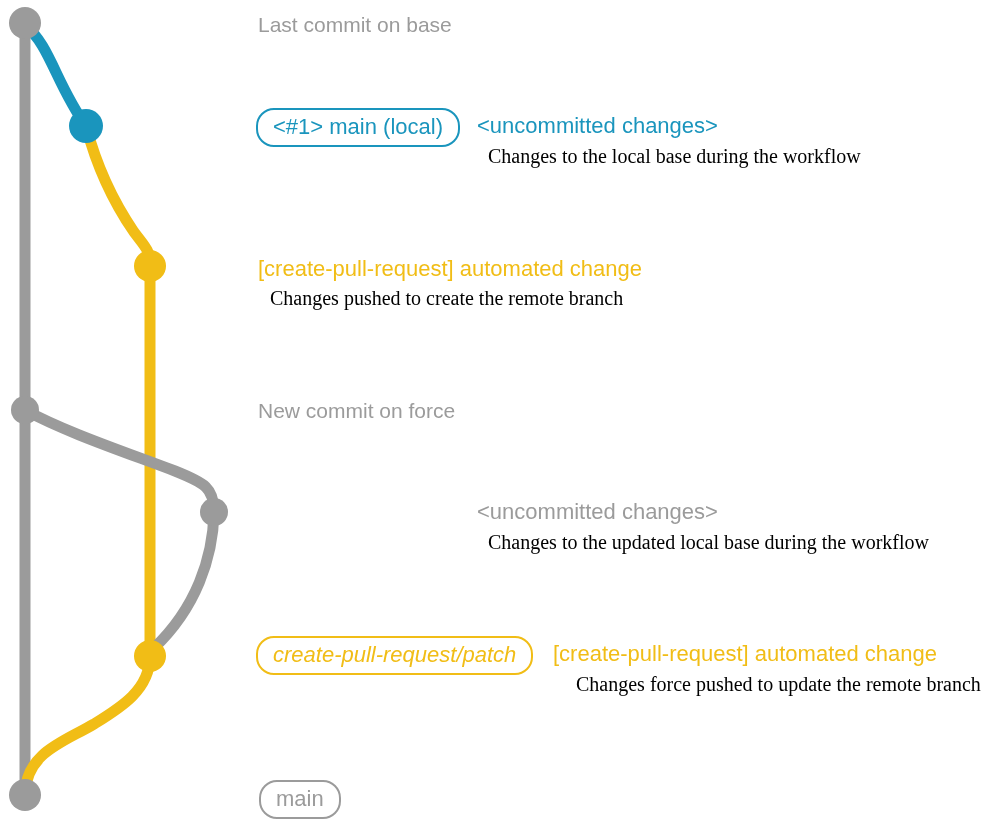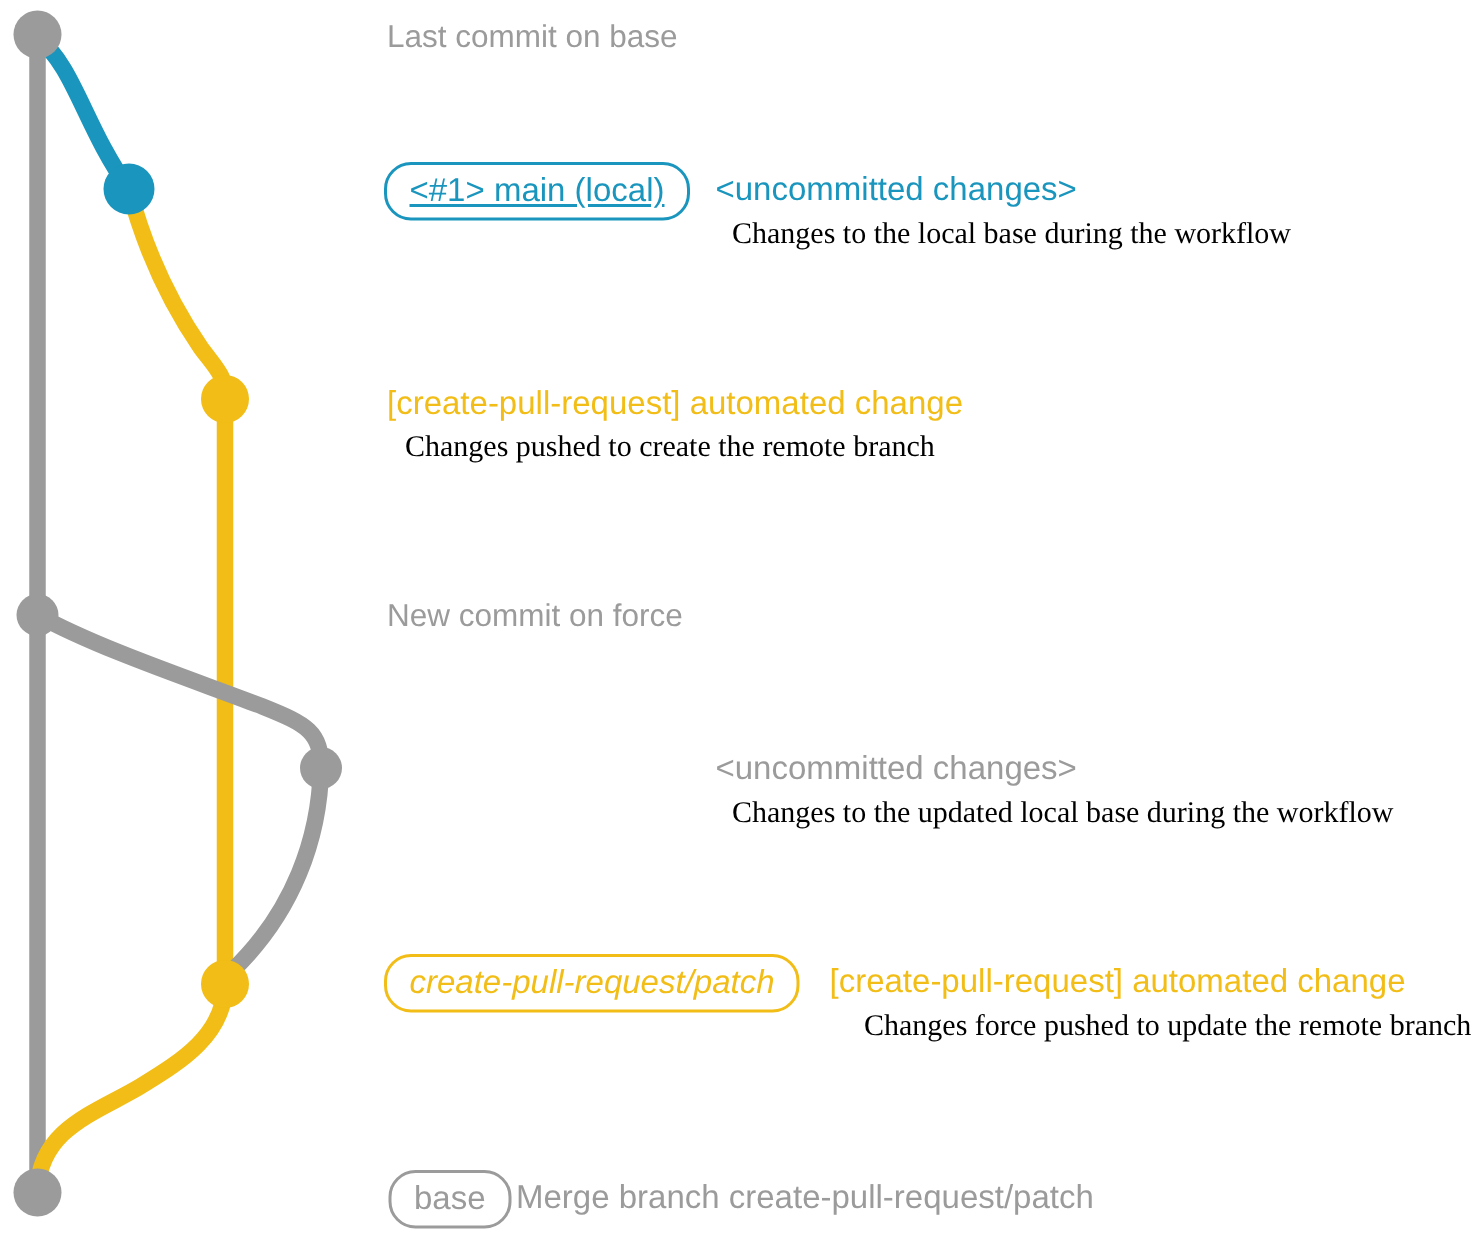--- a/index.html
+++ b/index.html
@@ -84,32 +84,31 @@
     <circle class="fill-blue" cx="86" cy="126" r="17"></circle>
     <circle class="fill-yellow" cx="150" cy="266" r="16"></circle>
     <circle class="fill-gray" cx="25" cy="410" r="14"></circle>
     <circle class="fill-gray" cx="214" cy="512" r="14"></circle>
     <circle class="fill-yellow" cx="150" cy="656" r="16"></circle>
     <circle class="fill-gray" cx="25" cy="795" r="16"></circle>
   </svg>
 
   <div class="note" style="left:258px; top:13px;">Last commit on base</div>
 
-  <div class="badge blue" style="left:256px; top:108px;text-decoration:underline;">&lt;#1&gt; main (local)</div>
+  <div class="badge blue" style="left:256px; top:108px;">&lt;#1&gt; main (local)</div>
   <div class="msg blue" style="left:477px; top:113px;">&lt;uncommitted changes&gt;</div>
   <div class="caption" style="left:488px; top:145px;">Changes to the local base during the workflow</div>
 
   <div class="msg yellow" style="left:258px; top:256px;">[create-pull-request] automated change</div>
   <div class="caption" style="left:270px; top:287px;">Changes pushed to create the remote branch</div>
 
   <div class="note" style="left:258px; top:399px;">New commit on force</div>
 
   <div class="msg gray" style="left:477px; top:499px;">&lt;uncommitted changes&gt;</div>
   <div class="caption" style="left:488px; top:531px;">Changes to the updated local base during the workflow</div>
 
   <div class="badge yellow" style="left:256px; top:636px;font-style:italic;">create-pull-request/patch</div>
   <div class="msg yellow" style="left:553px; top:641px;">[create-pull-request] automated change</div>
   <div class="caption" style="left:566px; top:673px;margin-left:10px;">Changes force pushed to update the remote branch</div>
 
-  <div class="badge gray" style="left:259px; top:780px;">base</div>
-  <div class="msg gray" style="left:344px; top:785px;">Merge branch create-pull-request/patch</div>
+  <div class="badge gray" style="left:259px; top:780px;">main</div>
 
 </div>
 
 </body></html>

